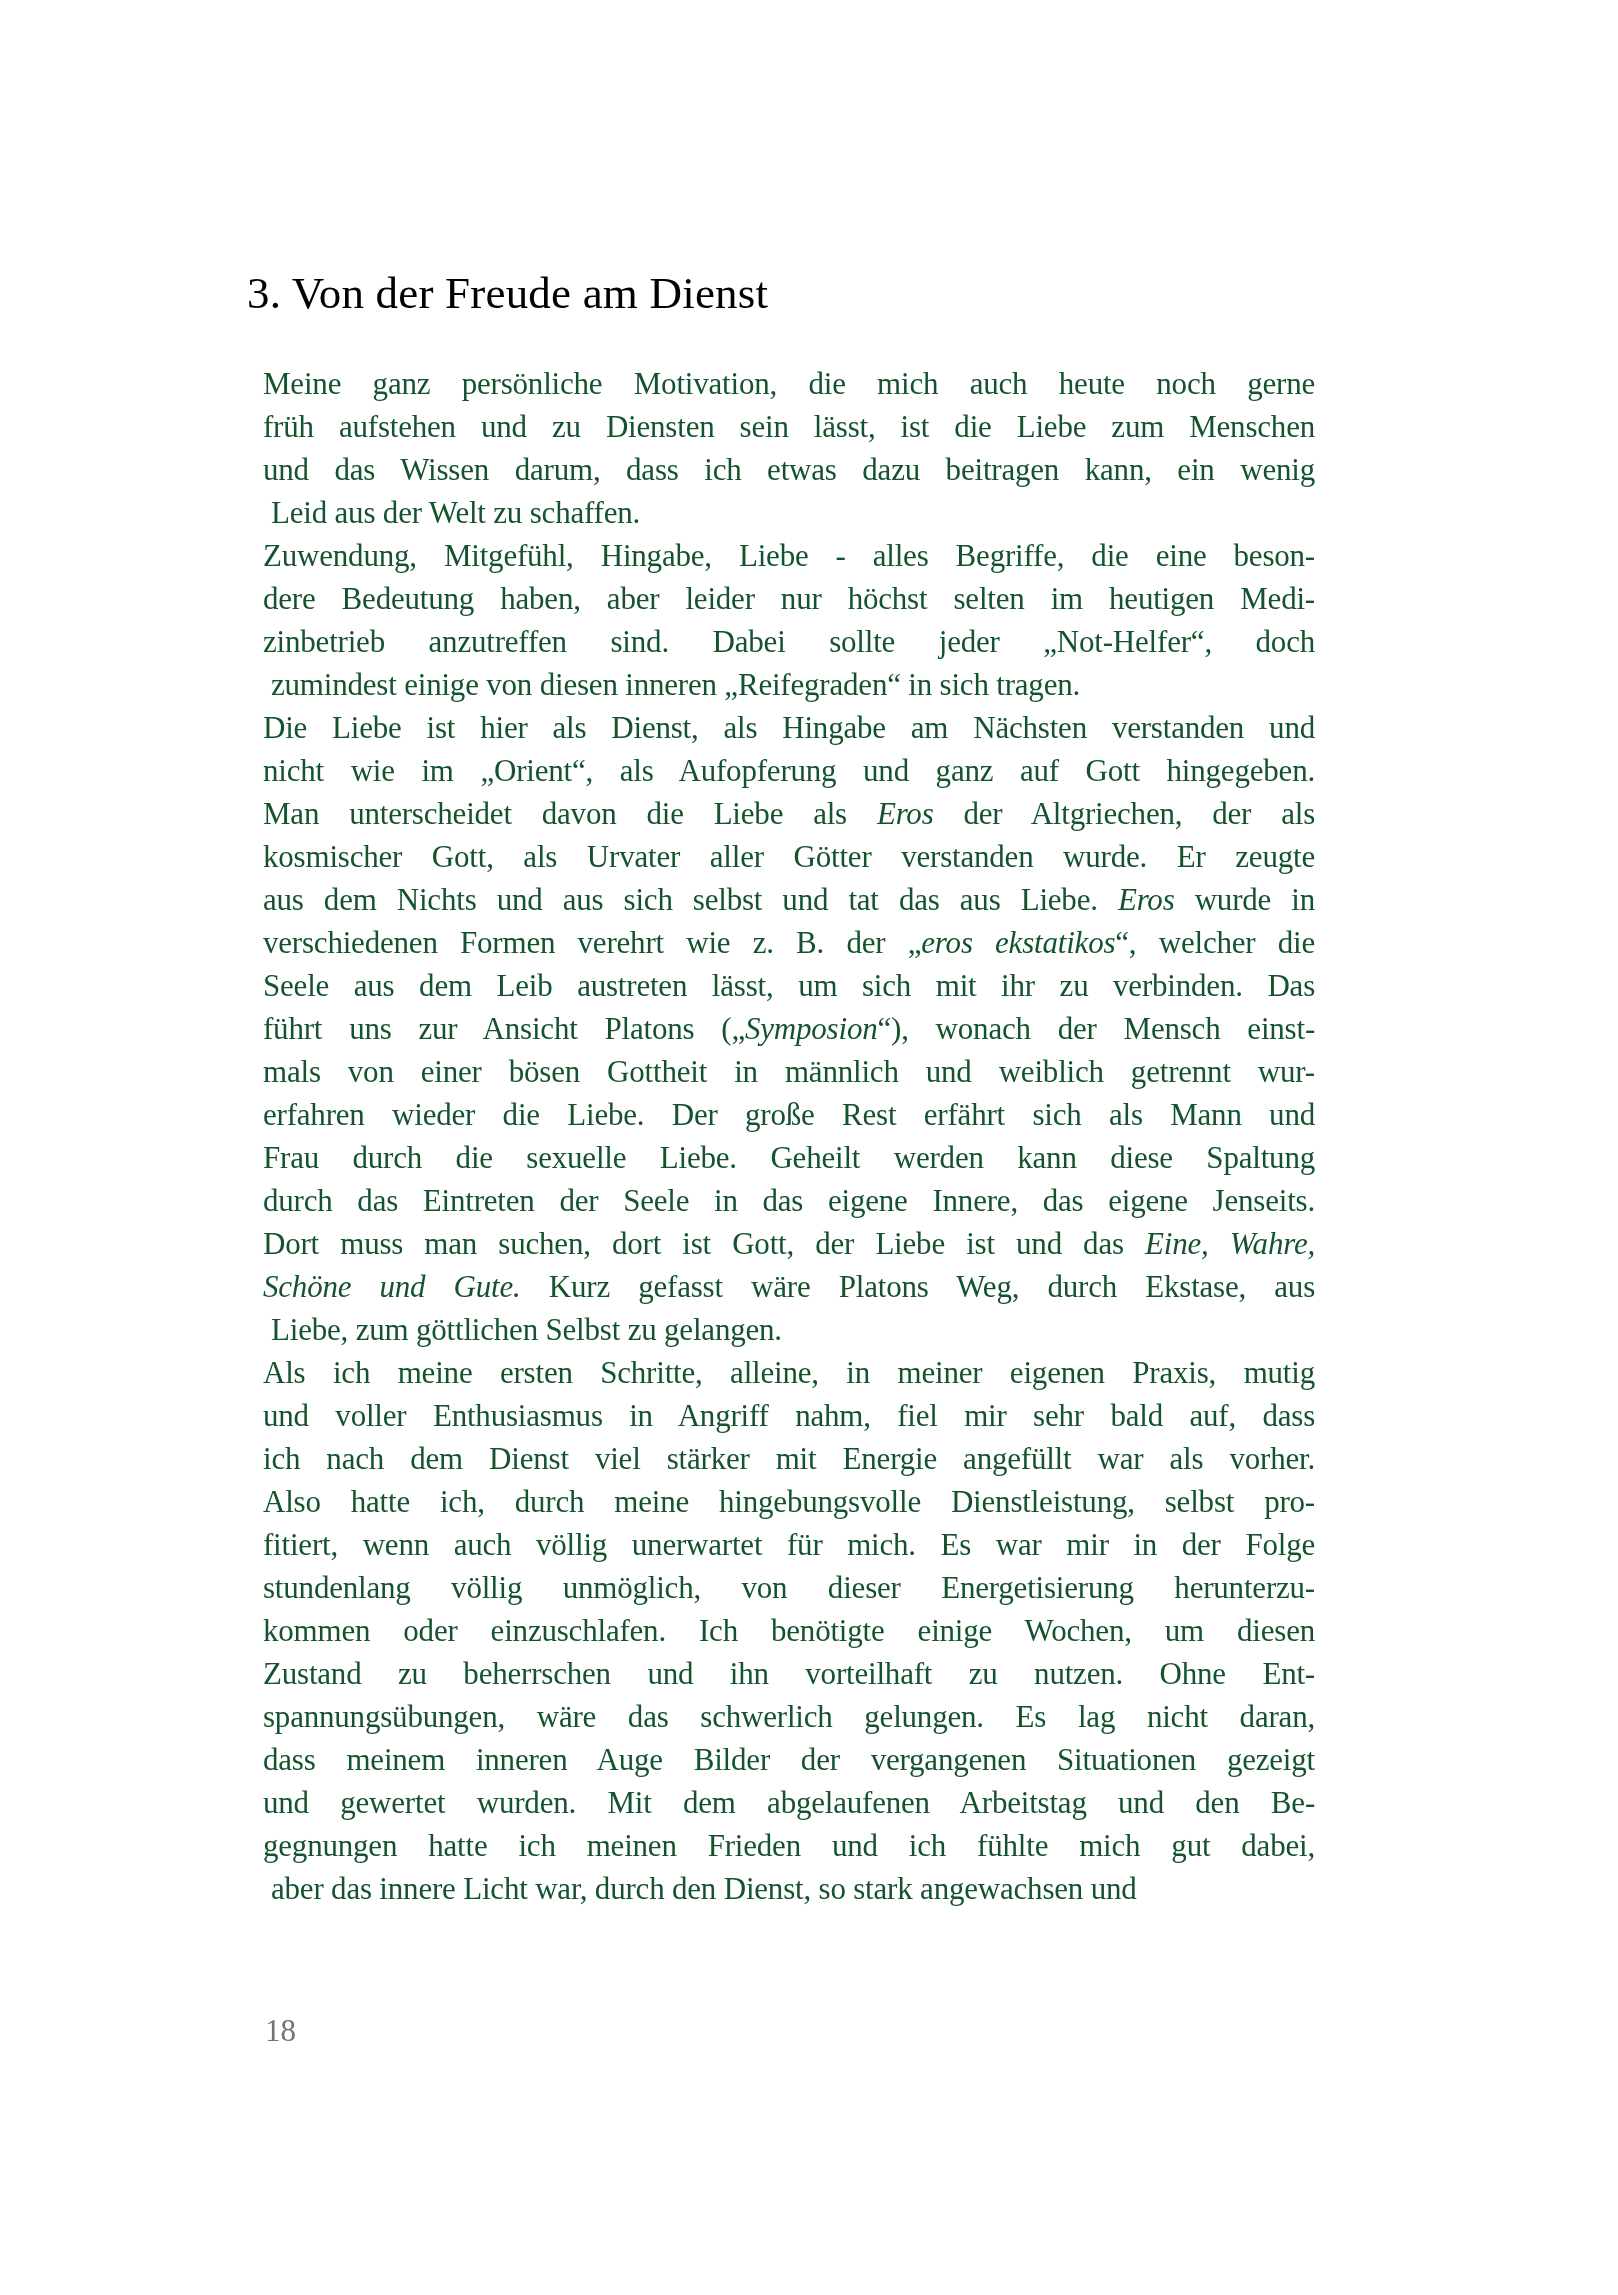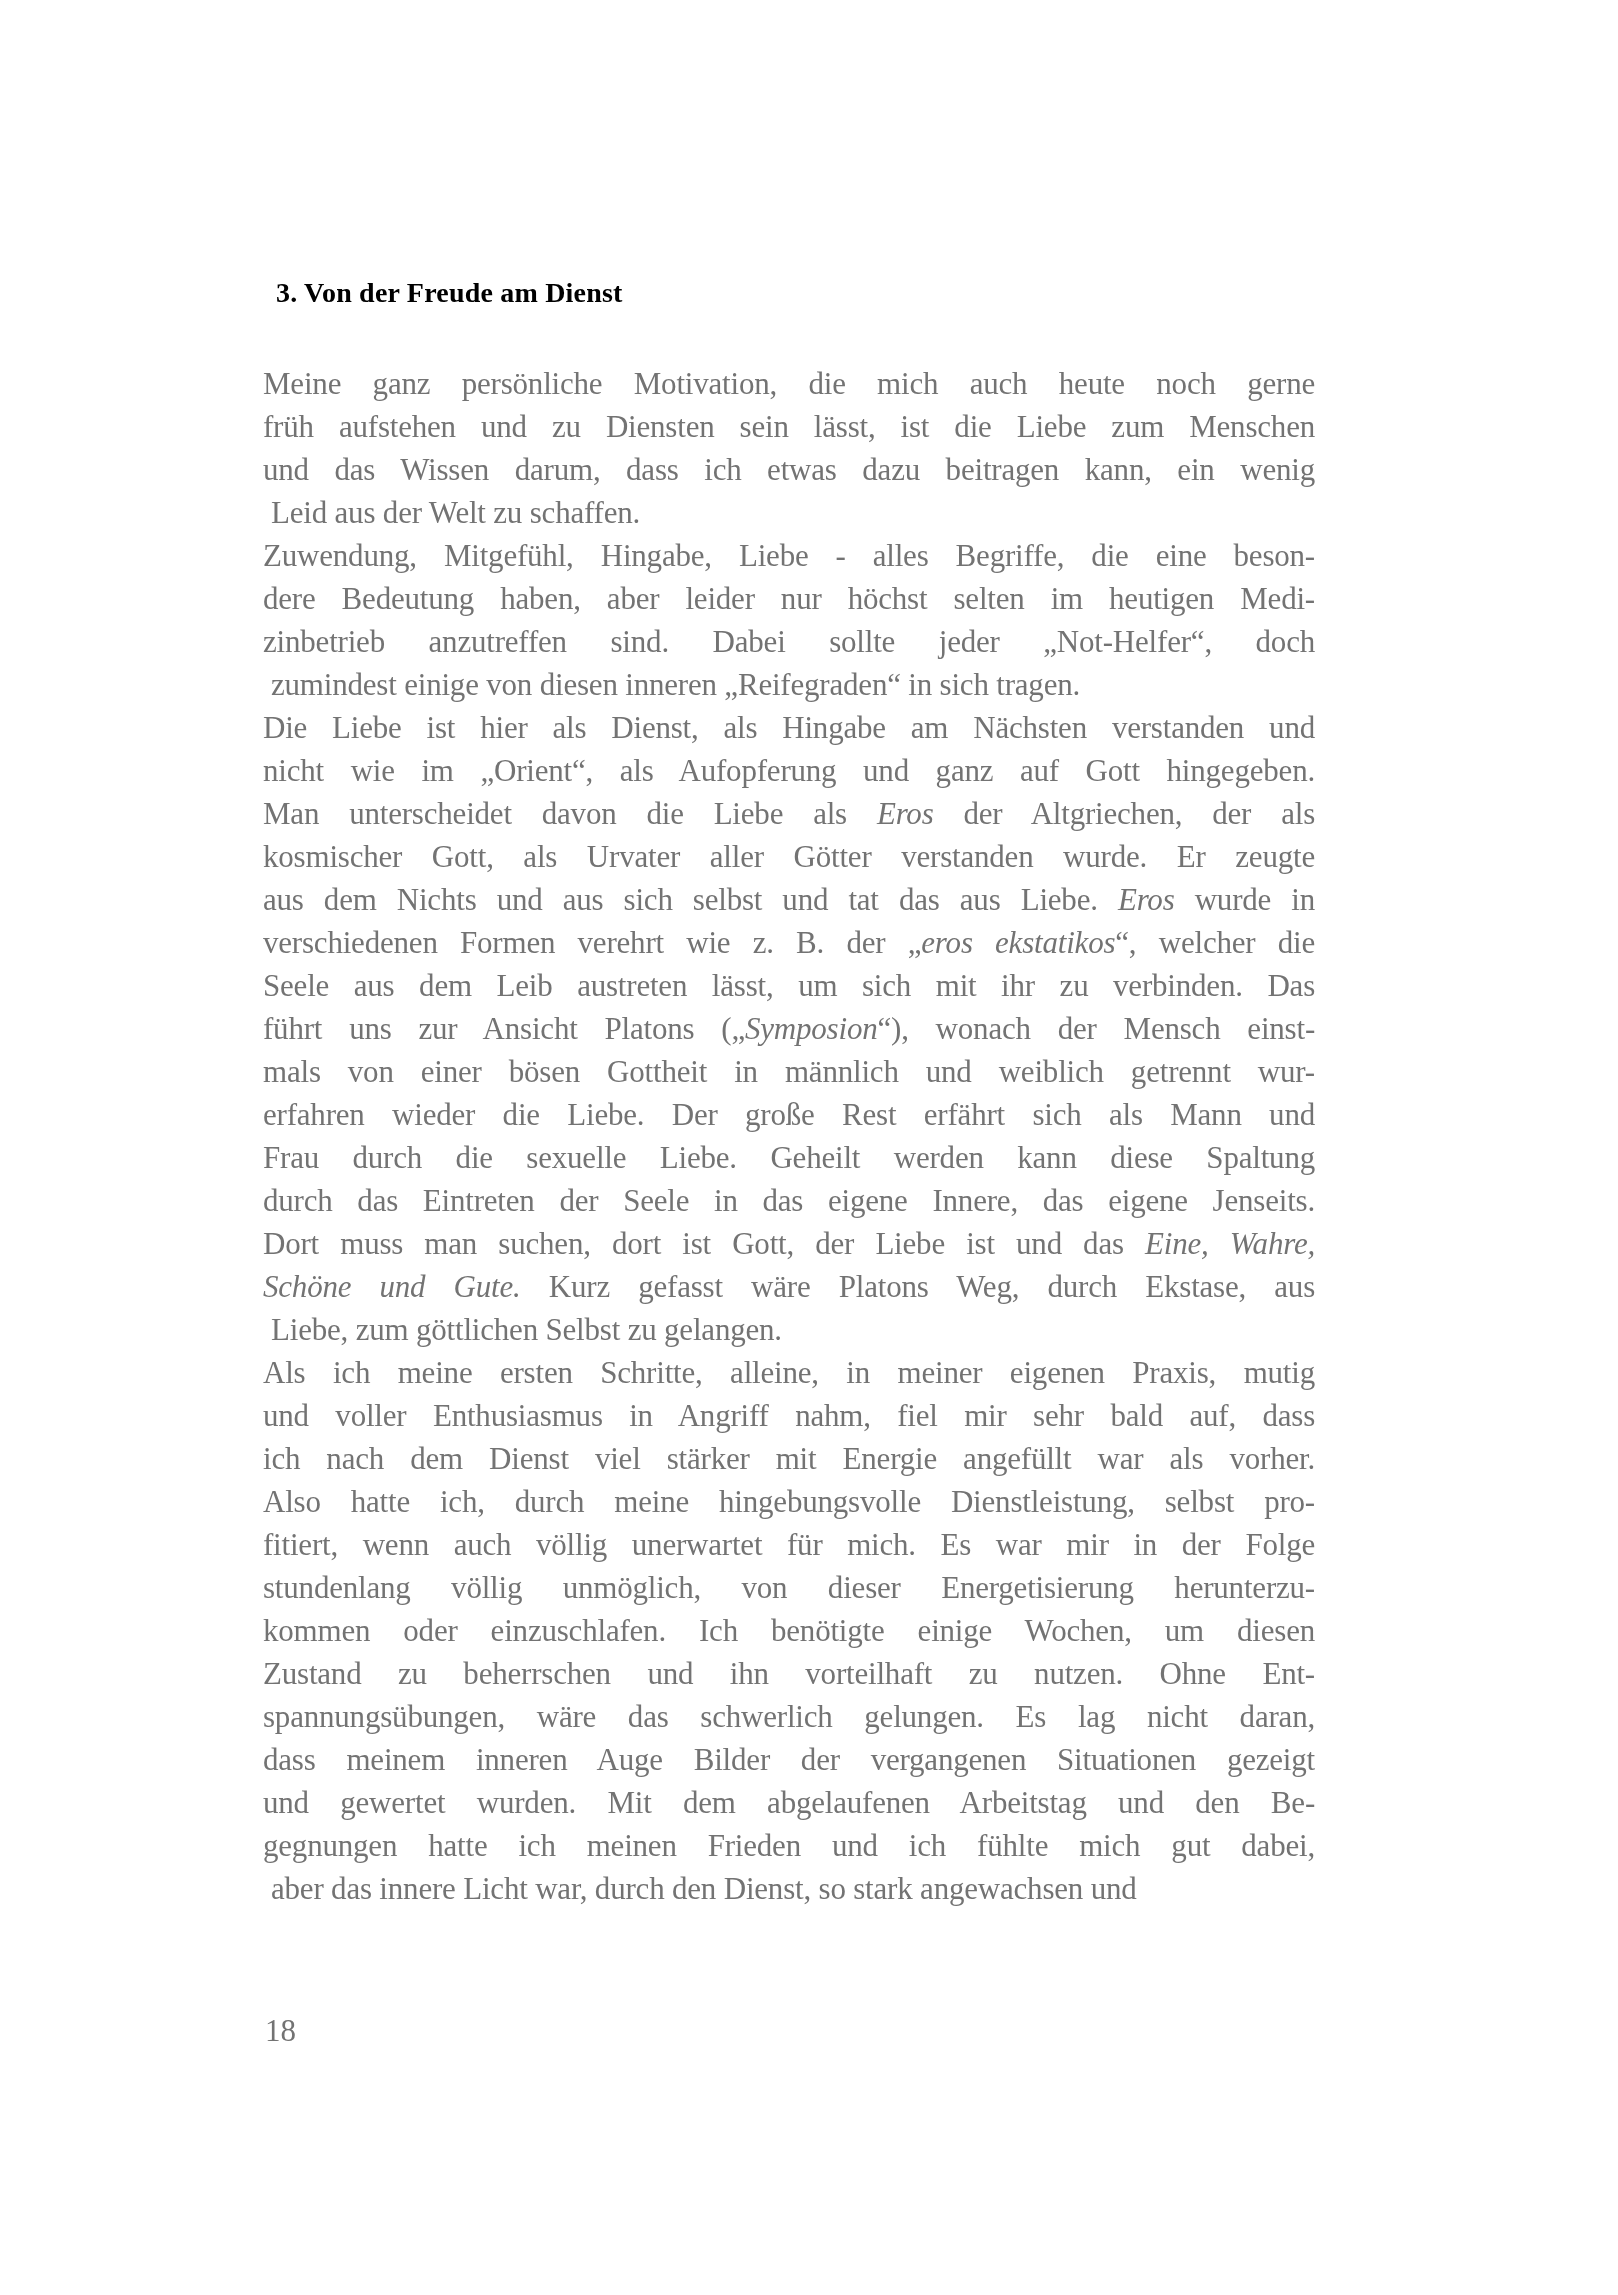--- a/index.html
+++ b/index.html
@@ -7,39 +7,39 @@
     position: relative;
     width: 1618px;
     height: 2295px;
     background: #ffffff;
     color: #000000;
     font-family: "Liberation Serif", "DejaVu Serif", serif;
     overflow: hidden;
   }
   .heading {
     position: absolute;
-    left: 276px;
+    left: 247px;
     top: 272px;
     width: 1052px;
     margin: 0;
-    font-weight: bold;
-    font-size: 28px;
+    font-weight: normal;
+    font-size: 45px;
     line-height: 42px;
     letter-spacing: 0.2px;
     color: #000000;
   }
   .body-text {
     position: absolute;
     left: 263px;
     top: 362px;
     width: 1052px;
     font-size: 31px;
     line-height: 43px;
     letter-spacing: -0.2px;
-    color: #737373;
+    color: #14532d;
     hyphens: none;
   }
   .line { text-align: justify; }
   .line.just { text-align-last: justify; }
   .line.left { text-align: left; text-align-last: left; margin-left: 8px; }
   .it { font-style: italic; }
   .bd { font-weight: normal; }
   .page-number {
     position: absolute;
     left: 265px;

